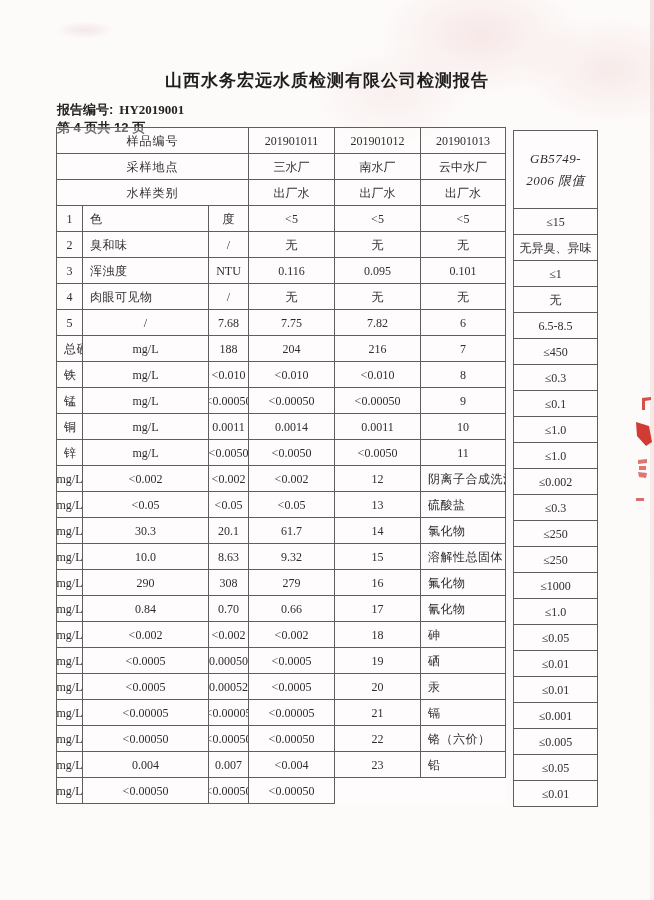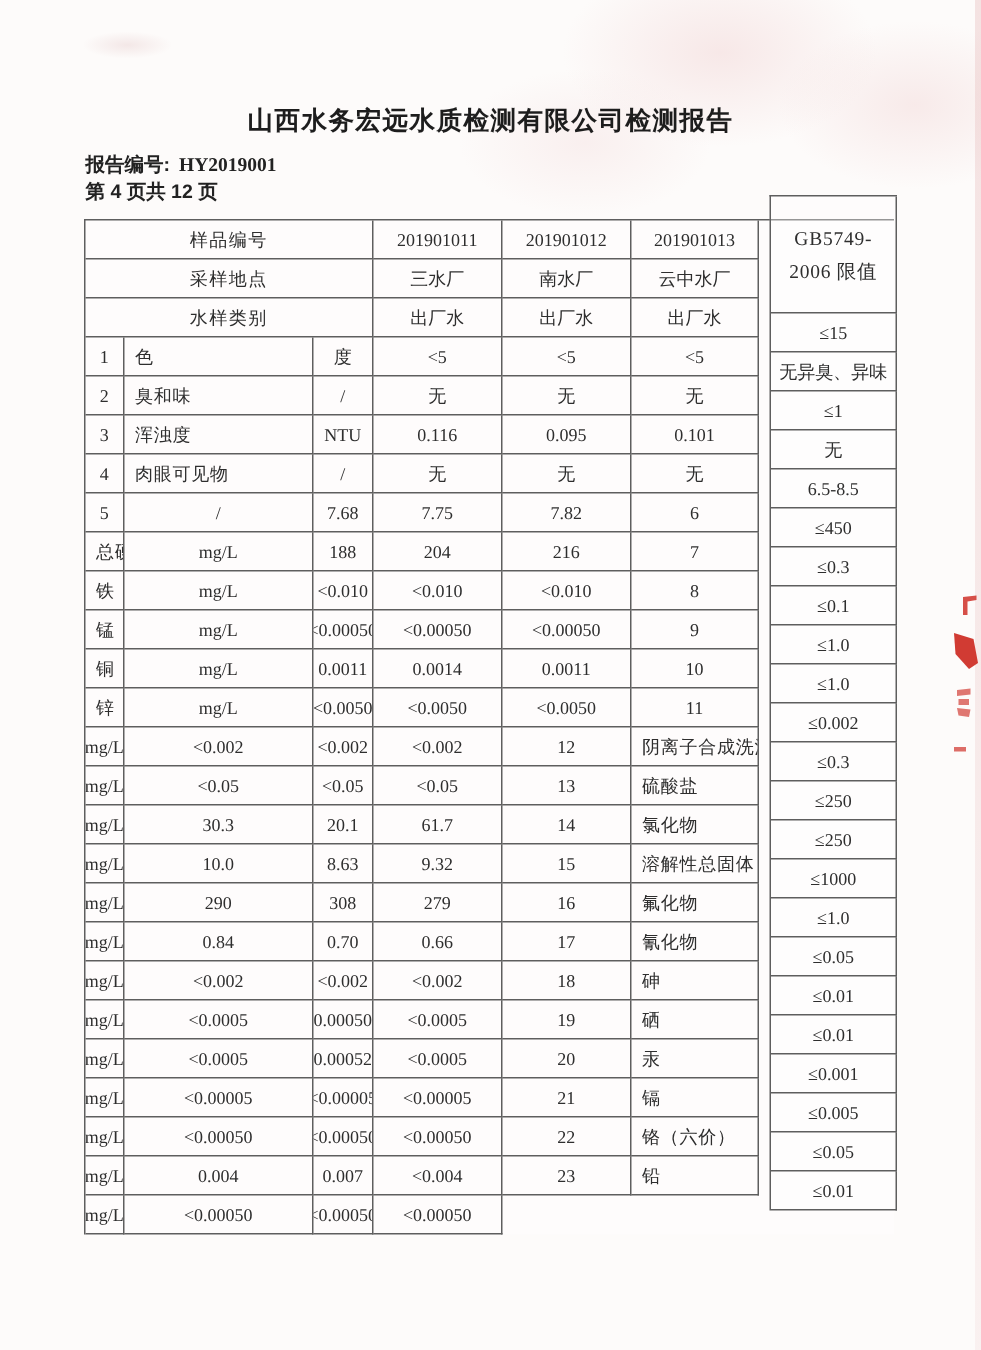--- a/index.html
+++ b/index.html
@@ -37,41 +37,41 @@
 
   
   .grid{
     position:absolute;
     border-top:1px solid #5e5e5e;
     border-left:1px solid #5e5e5e;
     display:grid;
     background:rgba(255,255,255,.35);
   }
   .main-grid{
-    left:56px; top:146px; width:540px;
+    left:56px; top:127px; width:450px;
     grid-template-columns:26px 126px 40px 86px 86px 85px;
   }
   .limit-grid{
     left:513px; top:130px; width:85px;
     grid-template-columns:84px;
   }
   .cell{
     border-right:1px solid #5e5e5e;
     border-bottom:1px solid #5e5e5e;
     height:26px;
     display:flex; align-items:center; justify-content:center;
     font-size:12px; line-height:1; white-space:nowrap; overflow:hidden;
     color:#2e2e2e;
   }
   .cell.span3{ grid-column:1 / span 3; }
   .cell.name{ justify-content:flex-start; padding-left:7px; letter-spacing:.5px; }
   .cell.hdr{ letter-spacing:1px; }
   .limit-header{
     height:78px; flex-direction:column; justify-content:center; gap:9px;
-    font-size:13px; letter-spacing:.5px;
+    font-size:13px; letter-spacing:.5px;font-style:italic;
   }
   .stamp{ position:absolute; left:628px; top:386px; }
 </style>
 </head>
 <body>
 
 <div>
   <div class="edge-strip"></div>
 
   <div class="page-title">山西水务宏远水质检测有限公司检测报告</div>

